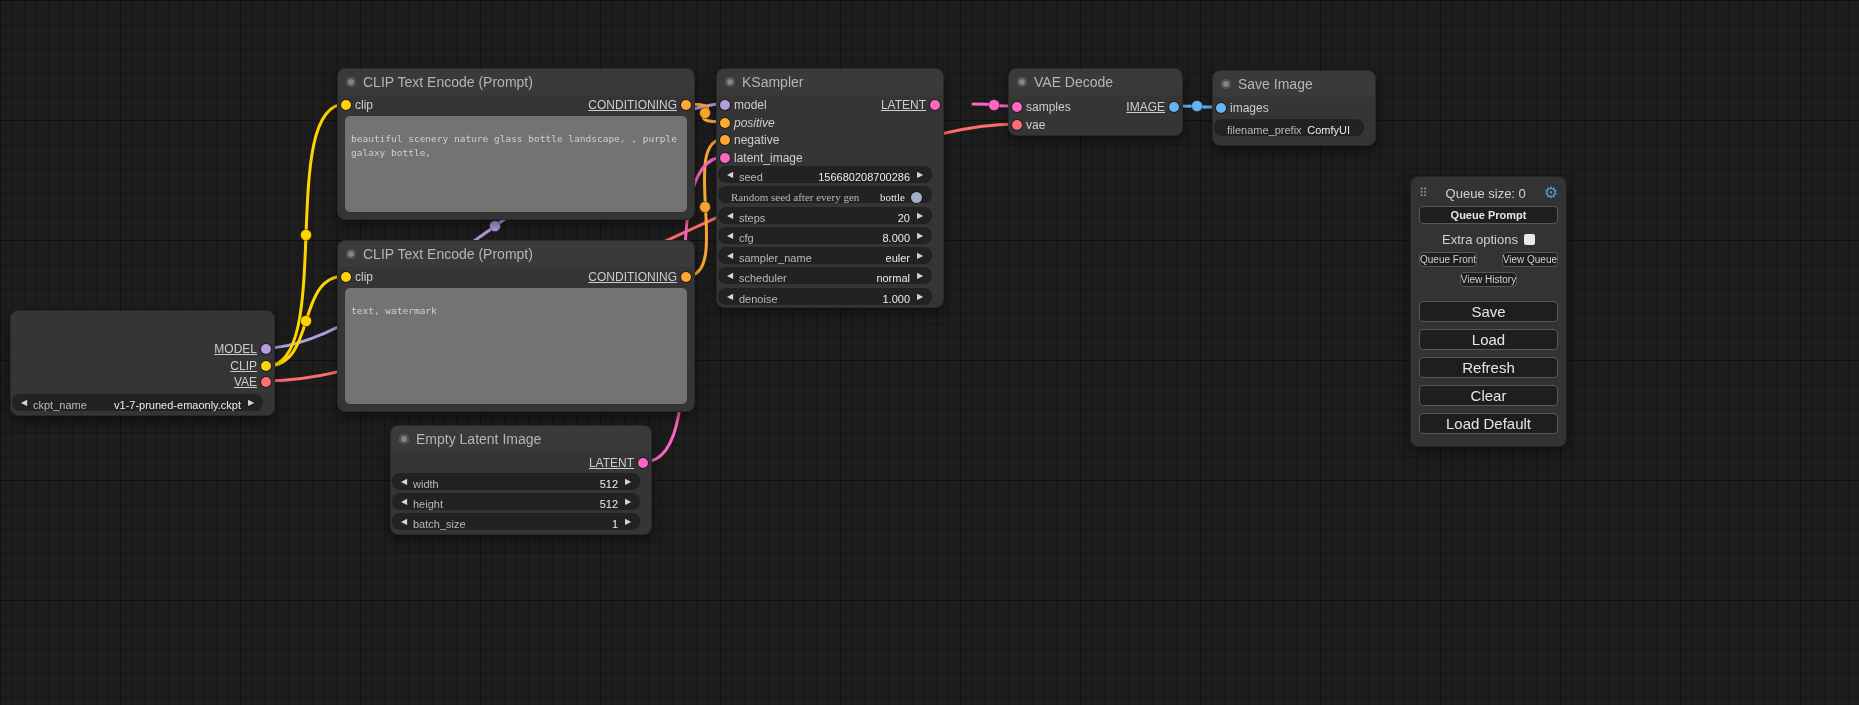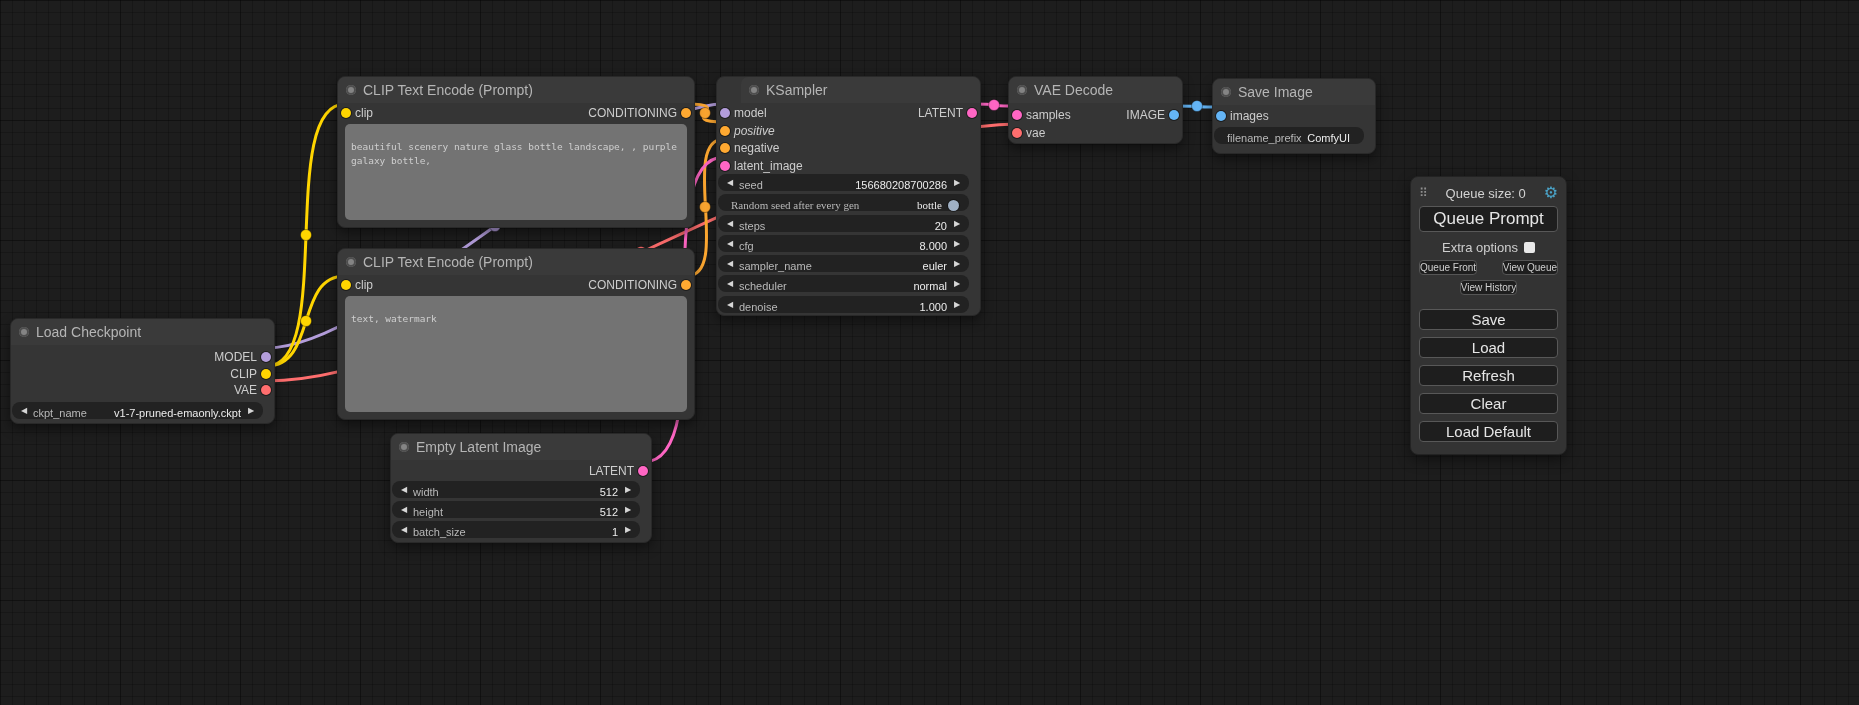--- a/index.html
+++ b/index.html
@@ -20,21 +20,20 @@
   }
   svg.wires { position:absolute; left:0; top:0; z-index:1; }
   svg.wires path { fill:none; stroke-width:3; stroke-linecap:round; }
   svg.wires circle.link-dot { stroke:rgba(0,0,0,.35); stroke-width:1; }
 
   .node {
     position:absolute; z-index:2;
     background:#353535;
     border:1px solid #292929; border-radius:8px;
     box-shadow:0 5px 12px rgba(0,0,0,.45);
-    margin-top:8px;
   }
   .node-title {
     position:relative; height:26px; line-height:26px;
     padding-left:25px; background:#3a3a3a;
     border-radius:7px 7px 0 0;
     color:#b5b5b5; font-size:14px; white-space:nowrap; overflow:hidden;
   }
   .collapse-dot {
     position:absolute; left:8px; top:8px; width:10px; height:10px;
     border-radius:50%; background:#848484;
@@ -44,21 +43,21 @@
     position:absolute; width:10px; height:10px; border-radius:50%;
     box-shadow:0 0 0 1px rgba(0,0,0,.45);
   }
   .slot-dot.in  { left:3px; }
   .slot-dot.out { right:3px; }
   .slot-label {
     position:absolute; font-size:12px; color:#cdcdcd;
     line-height:16px; white-space:nowrap;
   }
   .slot-label.in  { left:17px; }
-  .slot-label.out { right:17px; }
+  .slot-label.out { right:17px;text-decoration:underline; }
 
   .widget {
     position:absolute; left:1px; right:11px; height:17px;
     background:#222; border-radius:8px;
     display:flex; align-items:flex-end;
     font-size:11px; color:#b9b9b9; padding:0 6px;
   }
   .widget .arrow { flex:0 0 12px; text-align:center; color:#d6d6d6; font-size:8px; line-height:17px; }
   .widget .wlabel { flex:0 1 auto; margin-left:3px; white-space:nowrap; overflow:hidden; }
   .widget .wvalue { flex:1 1 auto; text-align:right; margin:0 4px; color:#ececec; white-space:nowrap; }
@@ -85,21 +84,21 @@
   .menu-header { display:flex; align-items:center; height:20px; }
   .drag-handle { color:#8f8f8f; font-size:12px; cursor:grab; }
   .queue-size { flex:1; text-align:center; font-size:13px; color:#d2d2d2; }
   .gear { color:#4aa3c8; font-size:16px; line-height:16px; cursor:pointer; }
   .btn {
     display:block; width:100%; margin-top:7px;
     background:#1e1e1e; border:1px solid #585858; border-radius:4px;
     color:#e6e6e6; font-size:15px; padding:1px 0; text-align:center;
     font-family:inherit; cursor:pointer;
   }
-  .btn-big { margin-top:3px; padding:2px 13px; font-size:17px; }
+  .btn-big { margin-top:3px; padding:2px 13px; font-size:11px;font-weight:bold; }
   .btn-small {
     display:inline-block; width:auto; margin-top:0;
     background:#1e1e1e; border:1px solid #555; border-radius:4px;
     color:#cfcfcf; font-size:10px; padding:1px 0;
     font-family:inherit; cursor:pointer;
   }
   .extra-row {
     margin-top:8px; display:flex; align-items:center; justify-content:center;
     gap:6px; font-size:13px; color:#cfcfcf;
   }
@@ -132,24 +131,20 @@
   <circle class="link-dot" cx="306" cy="321" r="5.5" fill="#FFD500"></circle>
   <circle class="link-dot" cx="641" cy="252" r="5.5" fill="#FF6E6E"></circle>
   <circle class="link-dot" cx="705" cy="113" r="5.5" fill="#FFA931"></circle>
   <circle class="link-dot" cx="705" cy="207" r="5.5" fill="#FFA931"></circle>
   <circle class="link-dot" cx="684" cy="309" r="5.5" fill="#FF66C4"></circle>
   <circle class="link-dot" cx="994" cy="105" r="5.5" fill="#FF66C4"></circle>
   <circle class="link-dot" cx="1197" cy="106" r="5.5" fill="#64B5F6"></circle>
 </svg>
 
 <div class="node" style="left:10px; top:310px; width:265px; height:106px;">
-  <div class="node-title">
-    <span class="collapse-dot"></span>
-    <span>Load Checkpoint</span>
-  </div>
   <span class="slot-label out" style="top:30px;">MODEL</span>
   <span class="slot-dot out" style="top: 33px; background: rgb(179, 157, 219);"></span>
   <span class="slot-label out" style="top:47px;">CLIP</span>
   <span class="slot-dot out" style="top: 50px; background: rgb(255, 213, 0);"></span>
   <span class="slot-label out" style="top:63px;">VAE</span>
   <span class="slot-dot out" style="top: 66px; background: rgb(255, 110, 110);"></span>
   <div class="widget" style="top:83px;">
     <span class="arrow">◀</span>
     <span class="wlabel">ckpt_name</span>
     <span class="wvalue">v1-7-pruned-emaonly.ckpt</span>
@@ -201,21 +196,21 @@
     <span class="arrow">▶</span>
   </div>
   <div class="widget" style="top:87px;">
     <span class="arrow">◀</span>
     <span class="wlabel">batch_size</span>
     <span class="wvalue">1</span>
     <span class="arrow">▶</span>
   </div>
 </div>
 
-<div class="node" style="left:716px; top:68px; width:265px; height:240px;padding-left:24px;">
+<div class="node" style="left:716px; top:68px; width:228px; height:240px;">
   <div class="node-title">
     <span class="collapse-dot"></span>
     <span>KSampler</span>
   </div>
   <span class="slot-dot in" style="top: 31px; background: rgb(179, 157, 219);"></span>
   <span class="slot-label in" style="top:28px;">model</span>
   <span class="slot-dot in" style="top: 49px; background: rgb(255, 169, 49);"></span>
   <span class="slot-label in" style="top:46px;font-style:italic;">positive</span>
   <span class="slot-dot in" style="top: 66px; background: rgb(255, 169, 49);"></span>
   <span class="slot-label in" style="top:63px;">negative</span>

